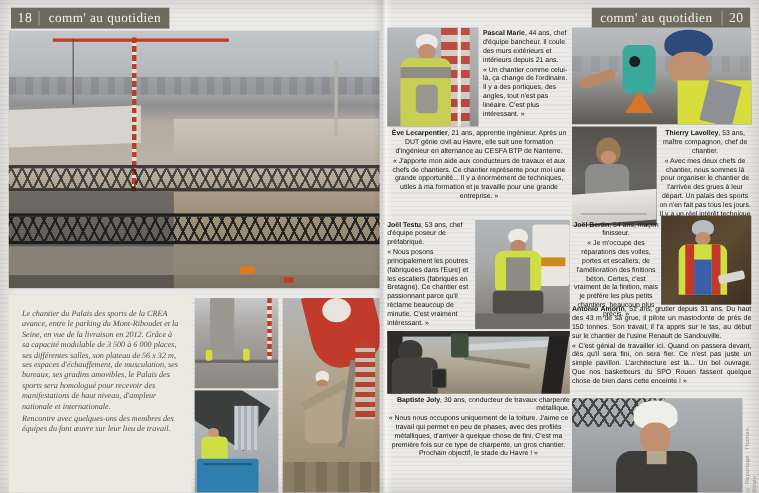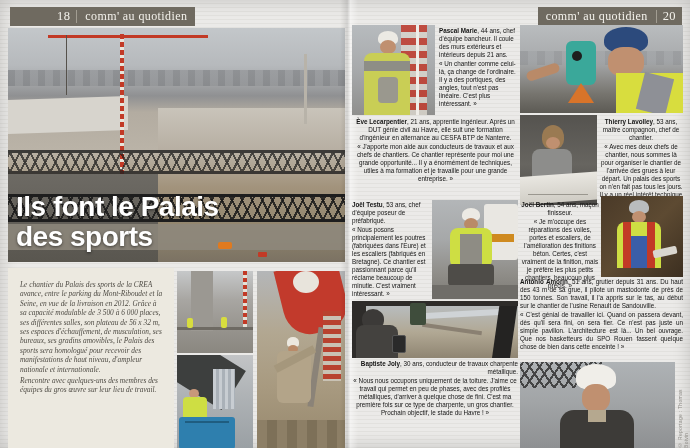--- a/index.html
+++ b/index.html
@@ -43,21 +43,21 @@
   .jst{text-align:justify;}
   .rgt{text-align:right;}
   .credit{position:absolute;right:1px;top:385px;writing-mode:vertical-rl;transform:rotate(180deg);
     font-size:5px;color:#8f8d88;letter-spacing:.3px;}
 </style>
 </head>
 <body>
 
 <div class="spread">
 
-  <div class="hdr" style="left:10px;padding-left:41px;">
+  <div class="hdr" style="left:10px;">
     <span class="num">18</span>
     <span class="sep"></span>
     <span class="sec">comm' au quotidien</span>
   </div>
   <div class="hdr" style="right:8px;">
     <span class="sec">comm' au quotidien</span>
     <span class="sep"></span>
     <span class="num">20</span>
   </div>
 
@@ -73,28 +73,24 @@
     <div style="left:58px;top:7px;width:1px;height:60px;background:#55514b;"></div>
     <div style="left:296px;top:26px;width:3px;height:70px;background:#b8b3a9;"></div>
     <div class="truss" style="top:122px;height:18px;opacity:.8;"></div>
     <div style="left:0;top:146px;width:150px;height:88px;background:linear-gradient(180deg,#6d6a64,#59564f);"></div>
     <div class="truss" style="top:166px;height:22px;"></div>
     <div style="left:0;right:0;top:196px;height:26px;background:#8e887d;opacity:.85;"></div>
     <div style="left:210px;top:214px;width:14px;height:7px;background:#e07a1f;border-radius:2px;"></div>
     <div style="left:250px;top:224px;width:9px;height:5px;background:#c23a26;border-radius:1px;"></div>
   </div>
 
-  <div class="title" style="top:192px;">
-    <div>Ils font le Palais</div>
-    <div>des sports</div>
-  </div>
 
   <div class="intro">
     <p>Le chantier du Palais des sports de la CREA avance, entre le parking du Mont-Riboudet et la Seine, en vue de la livraison en 2012. Grâce à sa capacité modulable de 3 500 à 6 000 places, ses différentes salles, son plateau de 56 x 32 m, ses espaces d'échauffement, de musculation, ses bureaux, ses gradins amovibles, le Palais des sports sera homologué pour recevoir des manifestations de haut niveau, d'ampleur nationale et internationale.</p>
-    <p>Rencontre avec quelques-uns des membres des équipes du gros œuvre sur leur lieu de travail.</p>
+    <p>Rencontre avec quelques-uns des membres des équipes du font œuvre sur leur lieu de travail.</p>
   </div>
 
   <div class="ph" style="left:177px;top:271px;width:76px;height:82px;
        background:linear-gradient(180deg,#c6c8c9 0%,#a8a6a2 35%,#97948e 70%,#8a8780 100%);">
     <div style="left:14px;top:0;width:22px;height:60px;background:#9b9892;"></div>
     <div style="right:6px;top:0;width:4px;height:56px;background:repeating-linear-gradient(180deg,#c23a26 0 4px,#e5e1d7 4px 7px);"></div>
     <div style="left:0;right:0;top:56px;height:3px;background:#6e6a63;"></div>
     <div style="left:10px;top:47px;width:6px;height:10px;background:#d8dd3e;border-radius:2px;"></div>
     <div style="left:44px;top:46px;width:6px;height:11px;background:#d8dd3e;border-radius:2px;"></div>
   </div>

